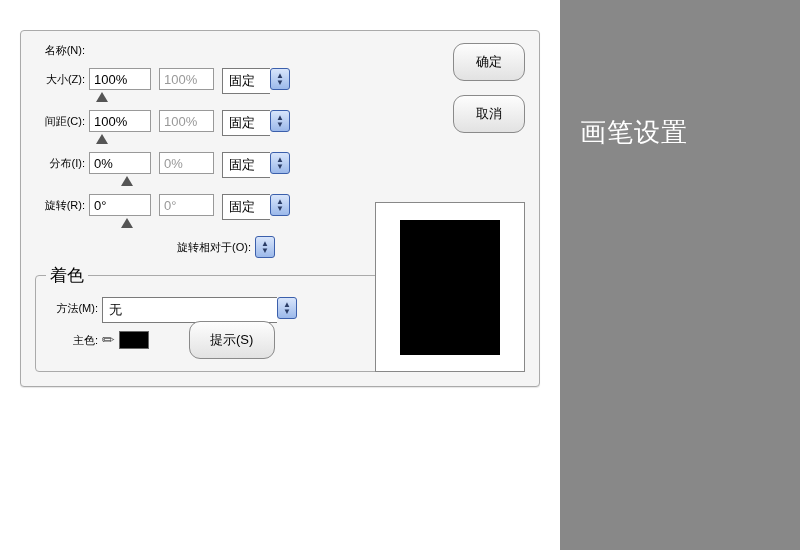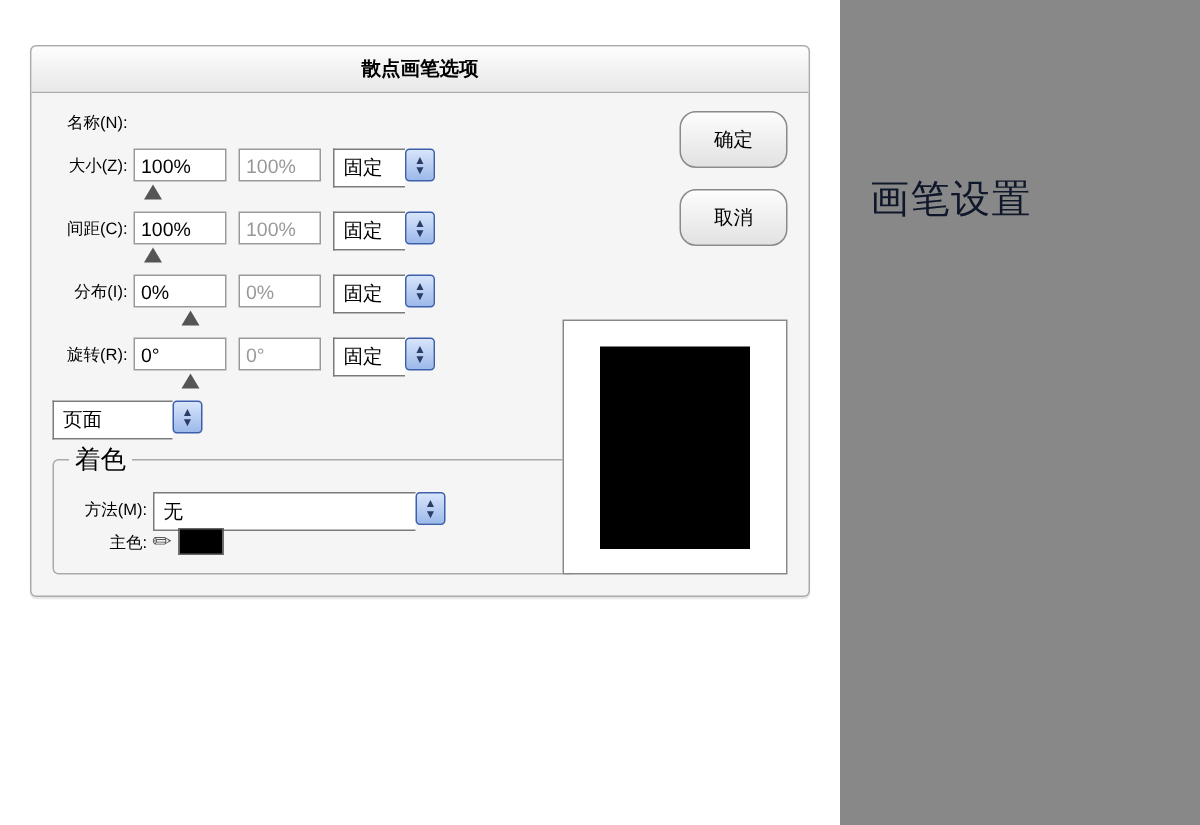--- a/index.html
+++ b/index.html
@@ -25,31 +25,30 @@
 .slider{height:14px;margin:0 0 4px 58px;position:relative;width:62px}
 .slider .tri{position:absolute;top:0;left:3px;width:0;height:0;border-left:6px solid transparent;border-right:6px solid transparent;border-bottom:10px solid #555}
 .btn{display:inline-flex;align-items:center;justify-content:center;height:38px;min-width:72px;padding:0 18px;border:1px solid #8a8a8a;border-radius:11px;background:linear-gradient(#fdfdfd,#e2e2e2);font-size:13px;font-weight:normal;cursor:pointer}
 .right-btns{position:absolute;top:12px;right:14px;display:flex;flex-direction:column;gap:14px}
 fieldset{border:1px solid #aaa;border-radius:4px;margin-top:6px;padding:10px 8px 10px 10px;width:350px}
 legend{font-size:17px;padding:0 4px}
 .swatch{width:30px;height:18px;background:#000;border:1px solid #666;display:inline-block}
 .eyedrop{display:inline-block;transform:rotate(-45deg);font-size:15px;color:#555;margin-right:4px}
 .preview{position:absolute;right:14px;bottom:14px;width:150px;height:170px;border:1px solid #888;background:#fff;display:flex;align-items:center;justify-content:center}
 .preview .blk{width:100px;height:135px;background:#000}
-.side{flex:1;color:#0f172a;padding:115px 25px 0 0}
+.side{flex:1;color:#ffffff;padding:115px 25px 0 0}
 .side h2{font-size:26px;font-weight:300;margin-bottom:28px;letter-spacing:1px}
 .side p{font-size:14px;line-height:30px}
 .gap{width:8px;display:inline-block}
 </style>
 </head>
 <body>
 
 <div class="paper">
   <div class="dialog">
-    <div class="titlebar">散点画笔选项</div>
     <div class="body">
       <div class="right-btns">
         <div class="btn">确定</div>
         <div class="btn">取消</div>
       </div>
 
       <div class="row">
         <span class="lbl w54">名称(N):</span>
       </div>
       <div style="height:8px"></div>
@@ -108,40 +107,41 @@
         <span class="drop">
           <span class="dv">固定</span>
           <span class="ar">▲<br>▼</span>
         </span>
       </div>
       <div class="slider">
           <span class="tri" style="left:28px"></span>
         </div>
 
       <div class="row">
+        <span class="lbl w110">旋转相对于(O):</span>
         <span class="drop">
-          <span class="dv" style="min-width:80px">页面</span>
           <span class="ar">▲<br>▼</span>
         </span>
       </div>
 
       <fieldset>
         <legend>着色</legend>
         <div class="row">
           <span class="lbl" style="width:56px">方法(M):</span>
           <span class="drop wide">
             <span class="dv">无</span>
             <span class="ar">▲<br>▼</span>
           </span>
         </div>
         <div class="row" style="">
           <span class="lbl" style="width:56px">主色:</span>
           <span class="eyedrop">✎</span>
           <span class="swatch"></span>
           <span style="width:40px"></span>
+          <div class="btn" style="min-width:86px">提示(S)</div>
         </div>
       </fieldset>
 
       <div class="preview">
         <div class="blk"></div>
       </div>
     </div>
   </div>
 </div>
 

